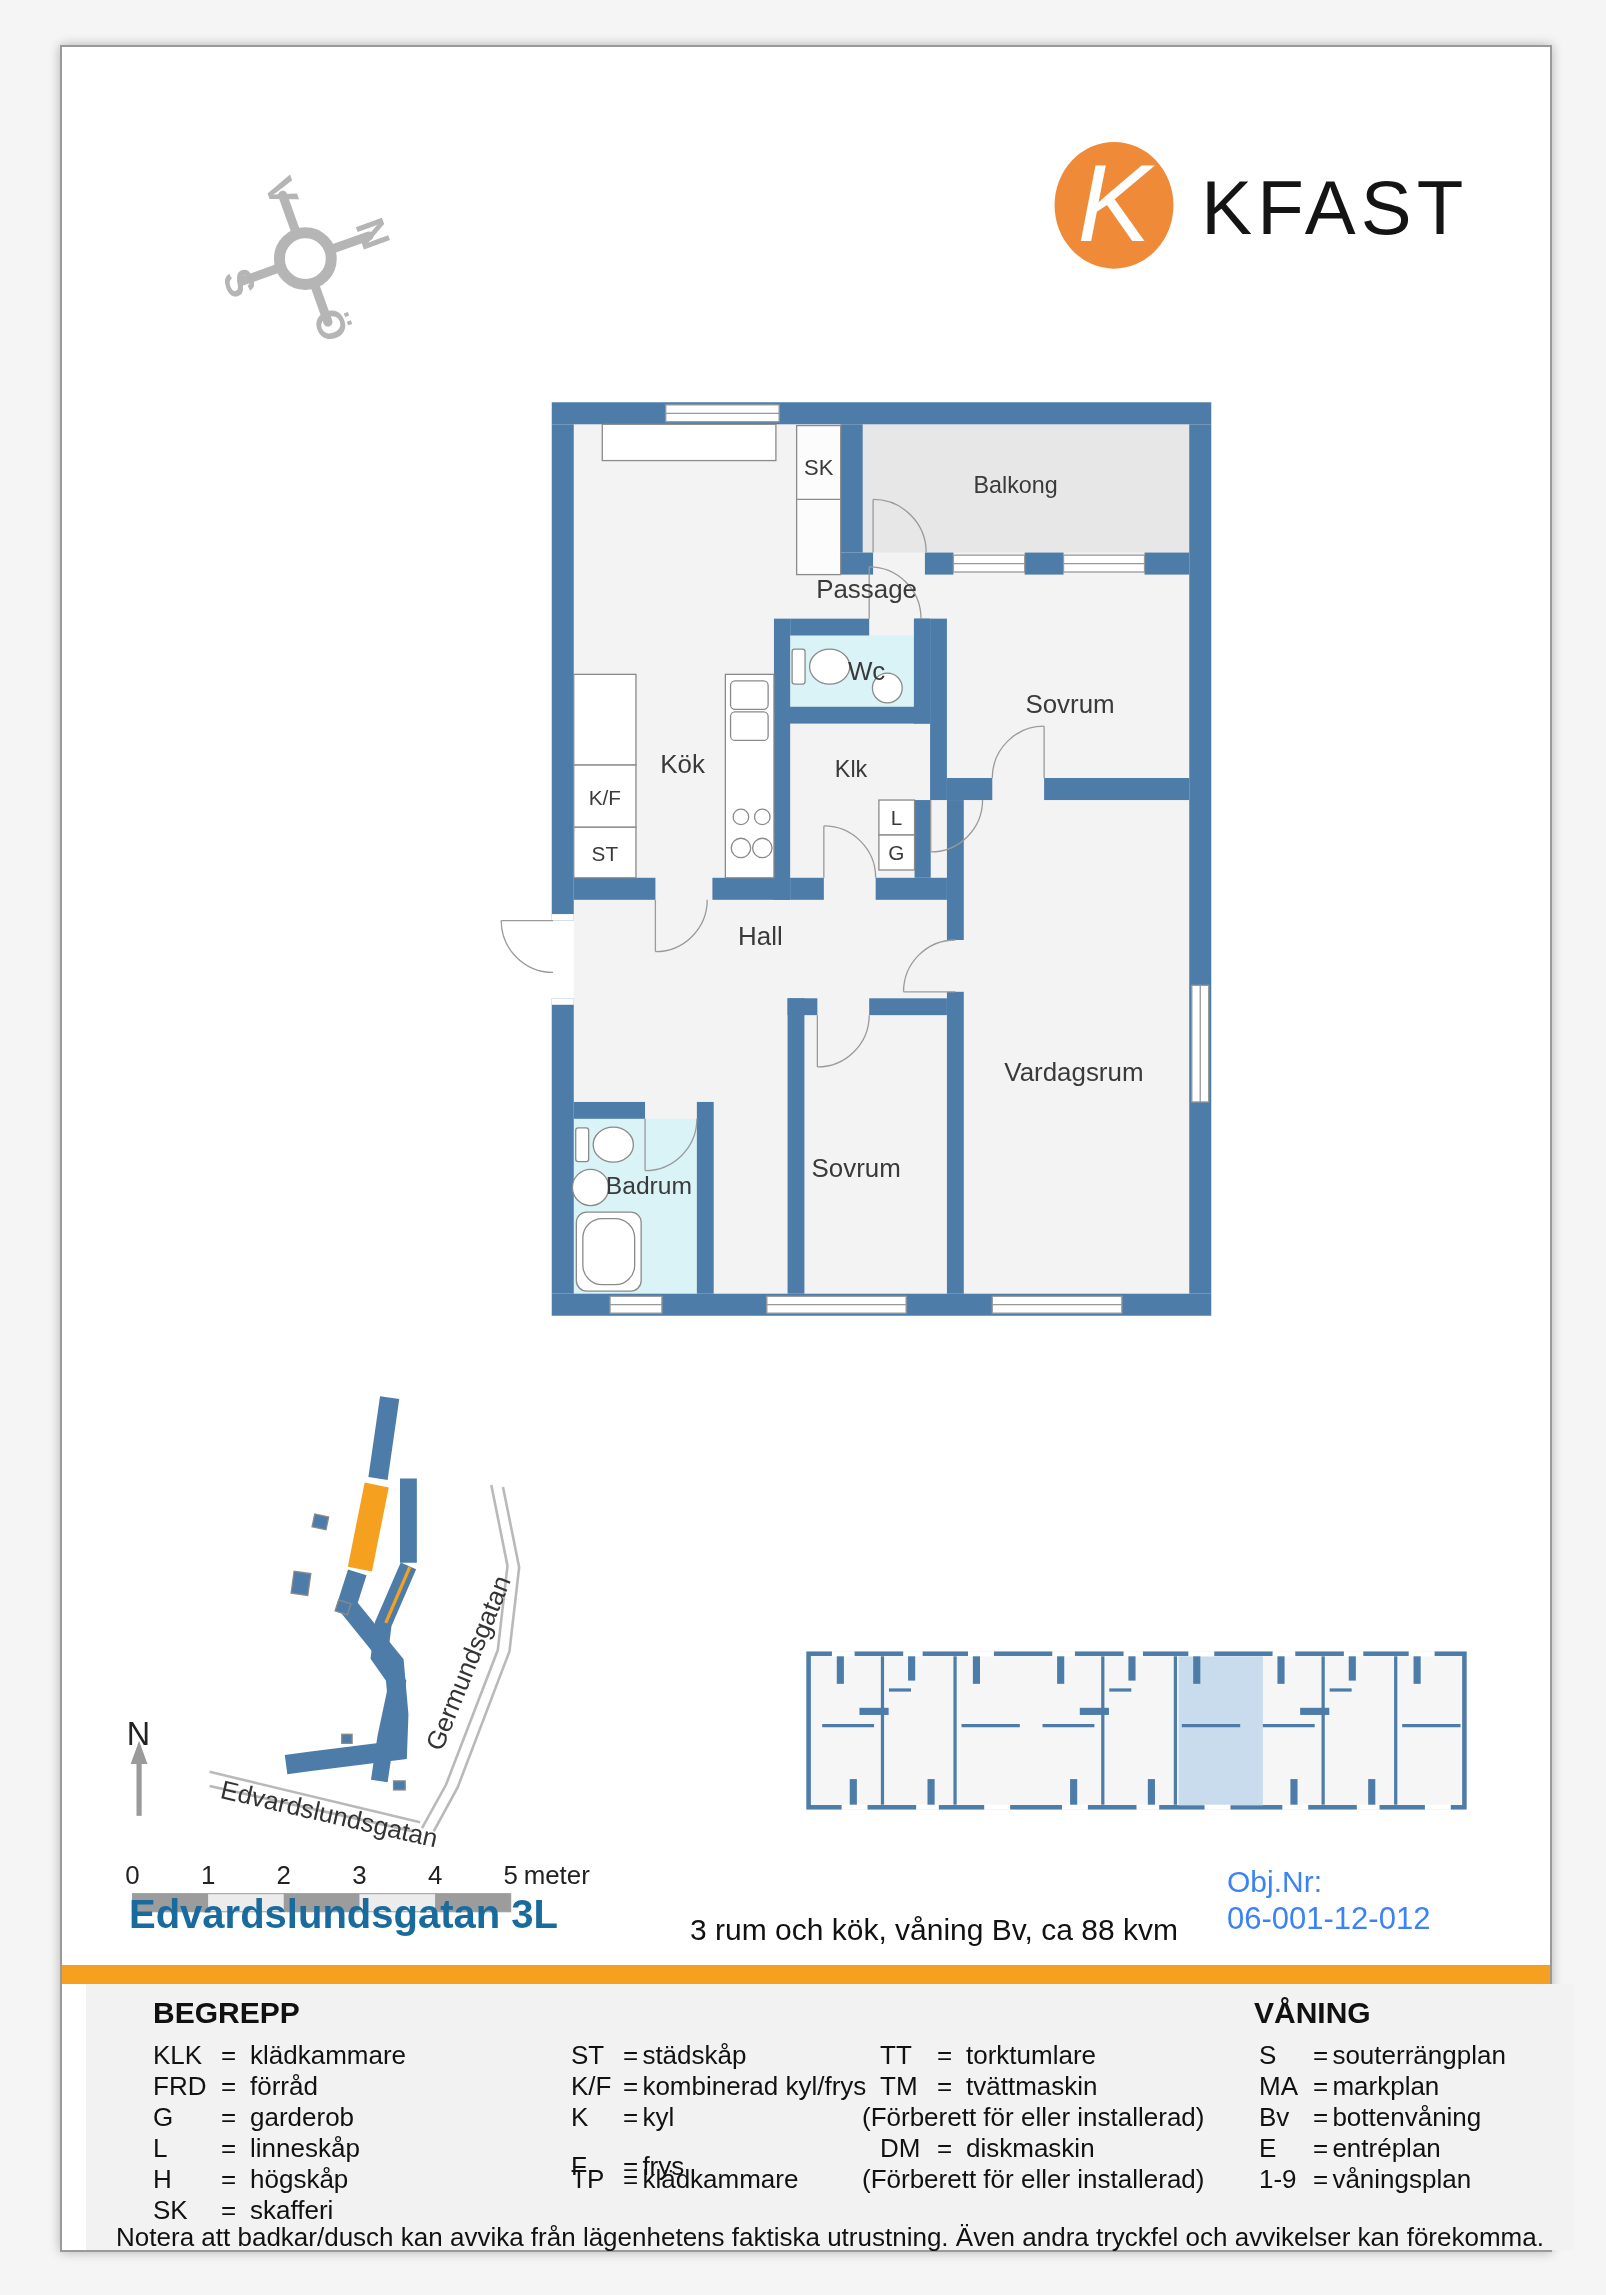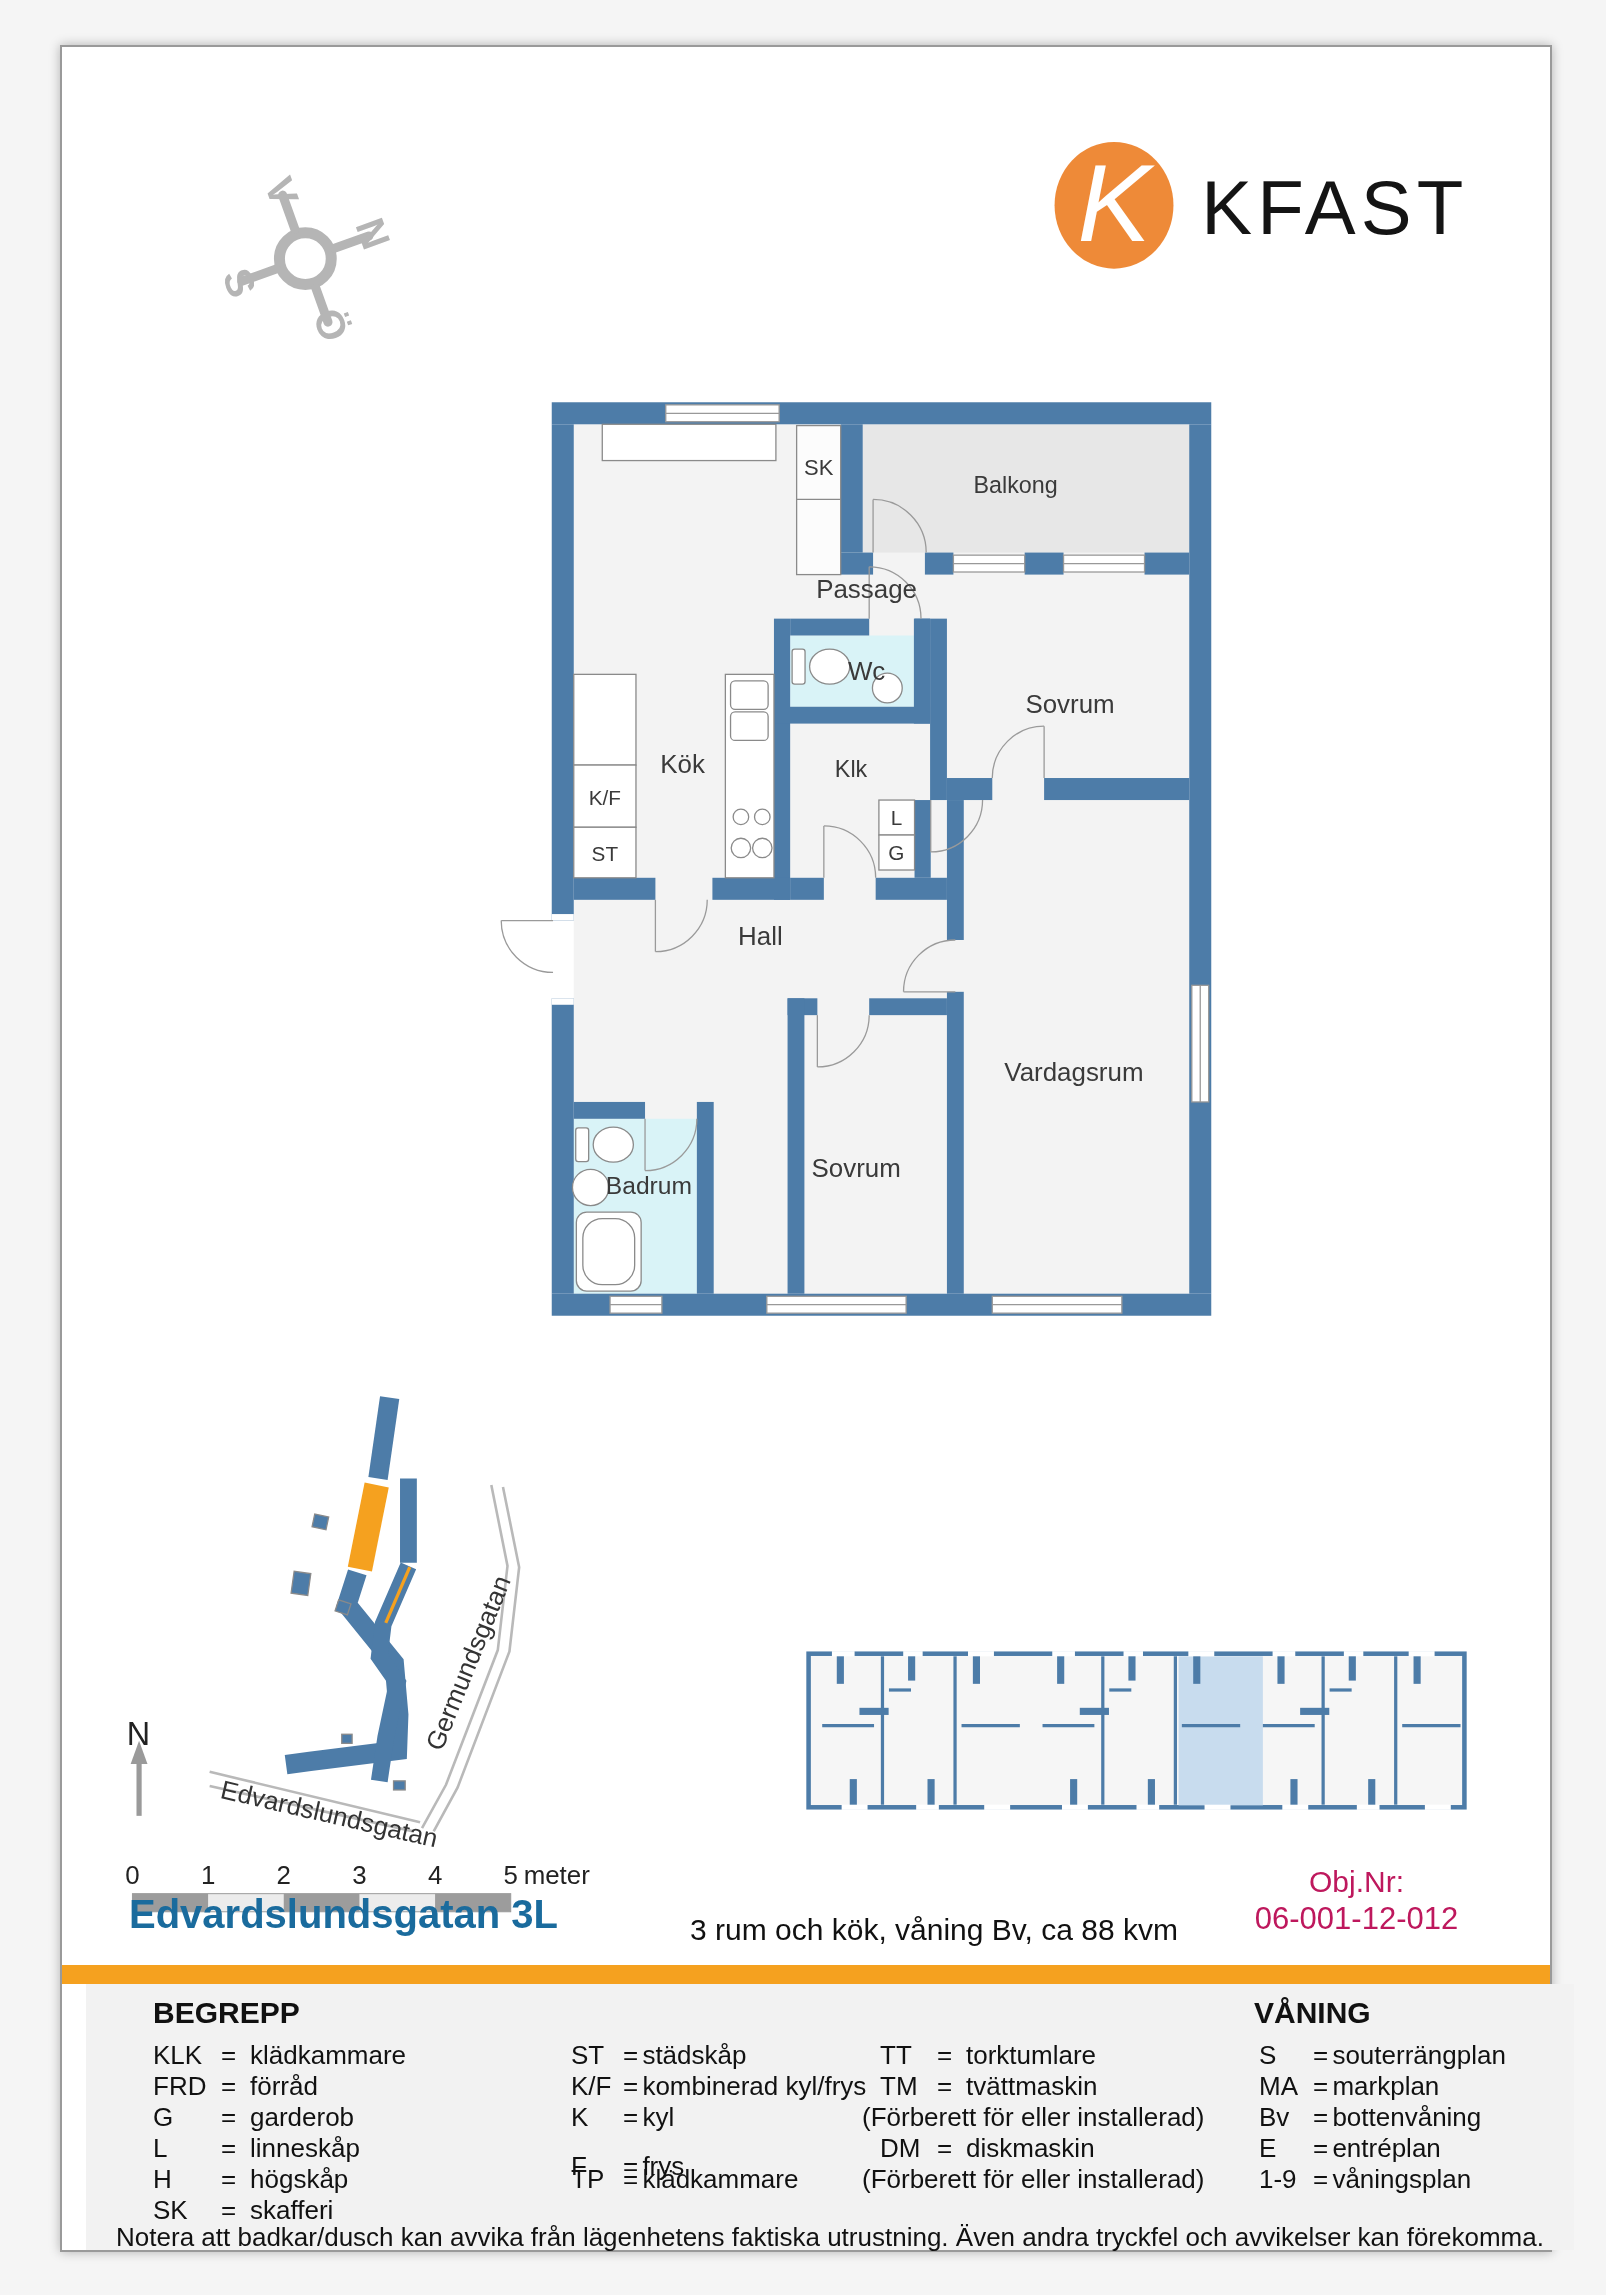--- a/index.html
+++ b/index.html
@@ -6,21 +6,21 @@
   .canvas{position:relative;width:1607px;height:2295px;background:#f5f5f5;overflow:hidden;
           font-family:"Liberation Sans", sans-serif;}
   .page{position:absolute;left:60px;top:45px;width:1488px;height:2203px;background:#ffffff;
         border:2.6px solid #9a9a9a;box-shadow:0 0 10.4px rgba(0,0,0,.28);}
   .abs{position:absolute;}
   svg{position:absolute;overflow:visible;}
   text{font-family:"Liberation Sans", sans-serif;}
   .roomlabel{fill:#3a3a3a;}
   .title{color:#1a6b9d;font-weight:bold;font-size:40px;letter-spacing:0px;}
   .subtitle{color:#111;font-size:30px;}
-  .objlabel,.objvalue{color:#be185d;text-align:center;}
+  .objlabel,.objvalue{color:#3b82f6;text-align:left;}
   .objlabel{font-size:30px;}
   .objvalue{font-size:31px;}
   .orangebar{background:#f5a11f;}
   .footer{background:#f2f2f2;margin-left:24px;}
   .legend-title{font-size:30px;font-weight:bold;color:#111;}
   .lrow{position:absolute;white-space:nowrap;font-size:26px;color:#111;line-height:31px;}
   .lrow .ab{display:inline-block;}
   .lrow .eq{display:inline-block;}
   .note{position:absolute;width:100%;text-align:center;font-size:26px;color:#111;}
 </style>

